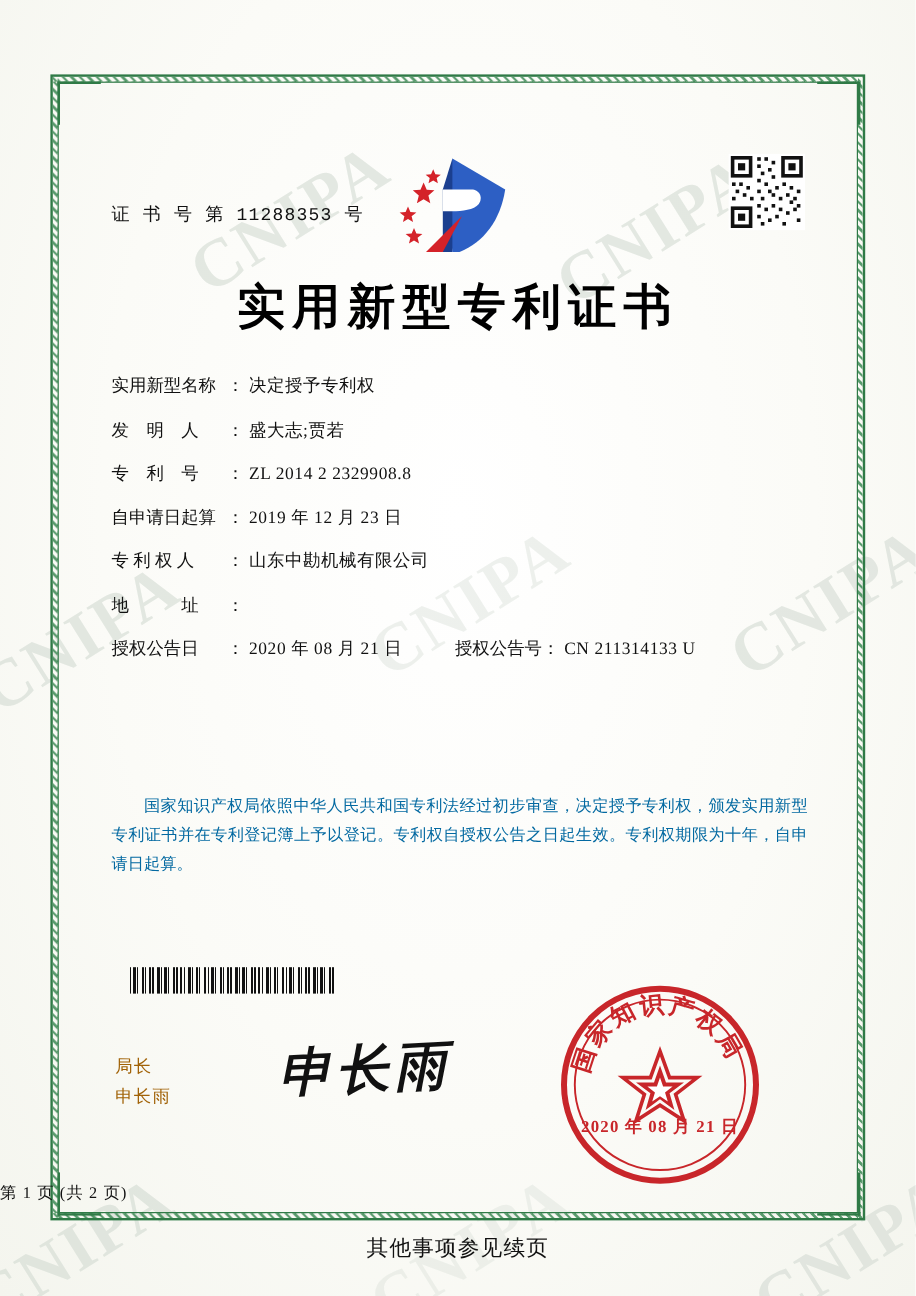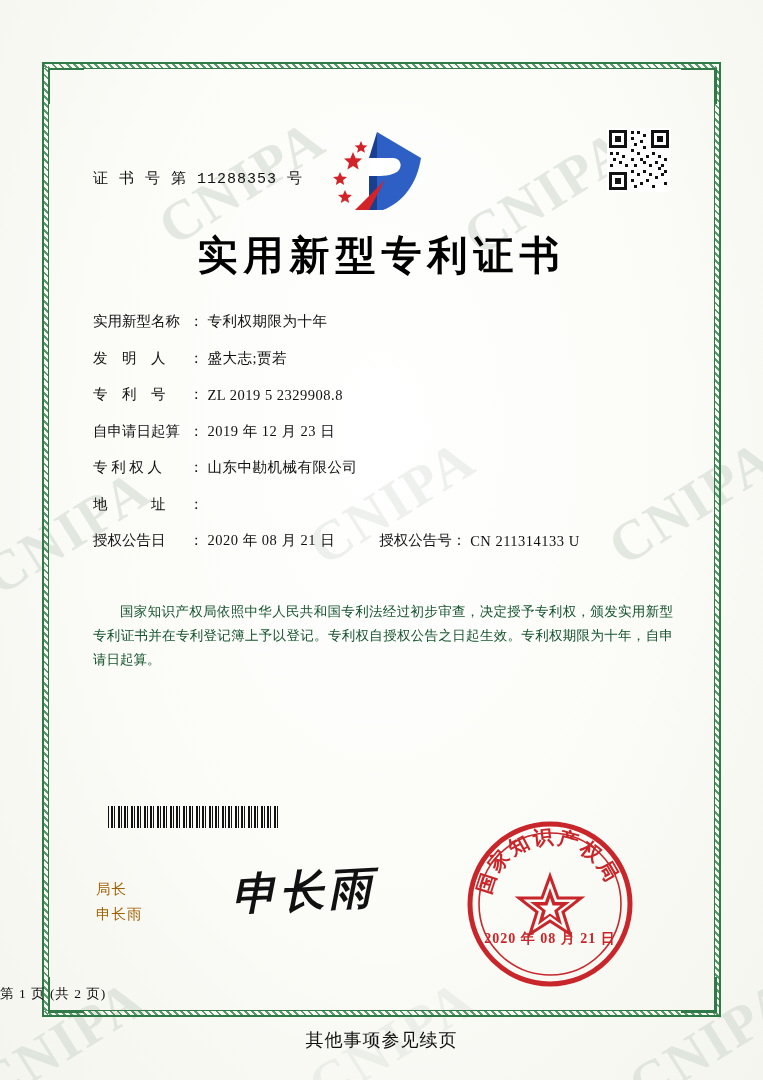--- a/index.html
+++ b/index.html
@@ -143,25 +143,25 @@
   }
   .field-colon { margin-right: 4px; }
   .field-value { letter-spacing: .5px; }
   .field-row.dual .second-label {
     margin-left: 44px;
   }
 
   
   .para-block {
     position: absolute;
-    left: 93px; top: 600px;
+    left: 93px; top: 660px;
     width: 580px;
     font-size: 13.5px;
     line-height: 24px;
-    color: #14532d;
+    color: #0369a1;
     text-align: justify;
   }
   .para { text-indent: 2em; margin: 0 0 0 0; }
   .para + .para { margin-top: 2px; }
 
   
   .barcode {
     position: absolute;
     left: 108px; top: 806px;
     width: 172px; height: 22px;
@@ -326,33 +326,33 @@
     </svg>
   </div>
 
   <div class="title">实用新型专利证书</div>
 
   <div class="fields">
 
     <div class="field-row">
       <span class="field-label">实用新型名称</span>
       <span class="field-colon">：</span>
-      <span class="field-value">专利权期限为十年</span>
+      <span class="field-value">决定授予专利权</span>
     </div>
 
     <div class="field-row">
       <span class="field-label">发　明　人</span>
       <span class="field-colon">：</span>
       <span class="field-value">盛大志;贾若</span>
     </div>
 
     <div class="field-row">
       <span class="field-label">专　利　号</span>
       <span class="field-colon">：</span>
-      <span class="field-value">ZL 2019 5 2329908.8</span>
+      <span class="field-value">ZL 2014 2 2329908.8</span>
     </div>
 
     <div class="field-row">
       <span class="field-label">自申请日起算</span>
       <span class="field-colon">：</span>
       <span class="field-value">2019 年 12 月 23 日</span>
     </div>
 
     <div class="field-row">
       <span class="field-label">专 利 权 人</span>

